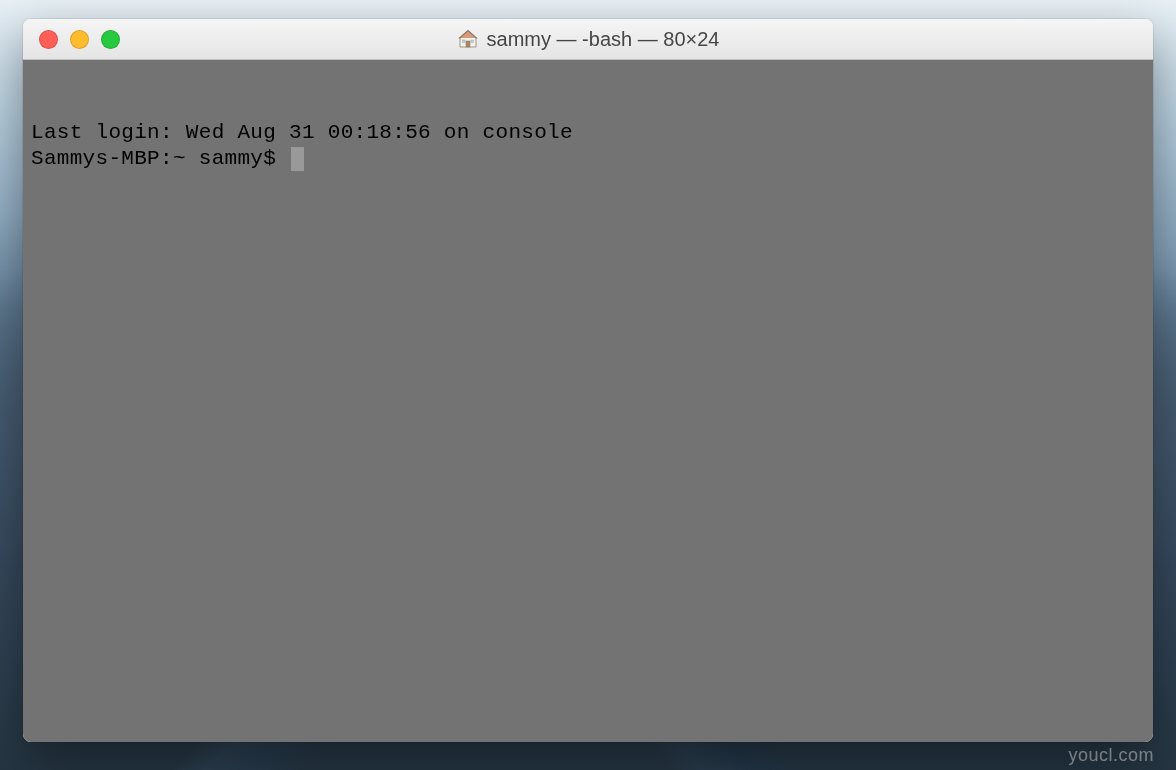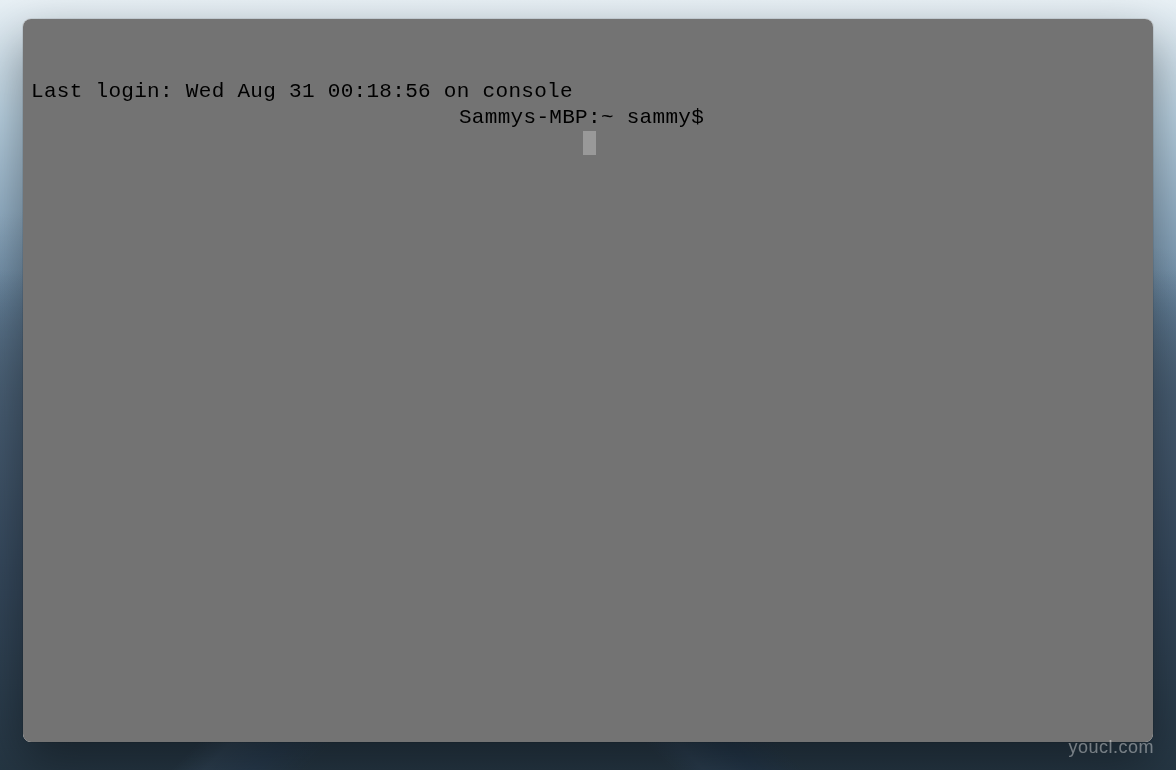--- a/index.html
+++ b/index.html
@@ -29,21 +29,21 @@
       left: 0;
       right: 0;
       height: 65%;
       background: 
         linear-gradient(135deg, transparent 40%, rgba(50,70,90,0.6) 42%, rgba(40,60,80,0.8) 45%, transparent 48%),
         linear-gradient(45deg, transparent 40%, rgba(45,65,85,0.6) 42%, rgba(35,55,75,0.8) 45%, transparent 48%),
         linear-gradient(180deg, transparent 0%, #455a6f 30%, #35485c 60%, #253643 100%);
     }
     .watermark {
       position: absolute;
-      bottom: 12px;
+      bottom: 4px;
       right: 22px;
       color: rgba(255, 255, 255, 0.4);
       font-size: 18px;
       font-family: sans-serif;
       letter-spacing: 0.5px;
     }
     .terminal-window {
       position: absolute;
       left: 23px;
       top: 19px;
@@ -109,37 +109,54 @@
       white-space: pre;
       position: relative;
       letter-spacing: 0.3px;
     }
     .terminal-line {
       display: block;
     }
     .prompt-line {
       display: flex;
       align-items: center;
-      flex-direction: column;
     }
     .cursor-block {
       display: inline-block;
       width: 13px;
       height: 24px;
       background: #999999;
       vertical-align: text-bottom;
       margin-left: 2px;
     }
   </style>
 </head>
 <body>
 
 <div class="desktop-bg">
   <div class="bg-mountain"></div>
 </div>
 
 <div class="terminal-window">
+  <div class="title-bar">
+    <div class="traffic-lights">
+      <div class="traffic-light tl-close"></div>
+      <div class="traffic-light tl-min"></div>
+      <div class="traffic-light tl-max"></div>
+    </div>
+    <div class="title-content">
+      <svg class="home-icon-svg" viewBox="0 0 22 22">
+        <path d="M3 10 L11 3 L19 10 L19 19 L3 19 Z" fill="#f5f0e8" stroke="#8a8070" stroke-width="0.8"></path>
+        <path d="M2 10.5 L11 2.5 L20 10.5" fill="none" stroke="#8a8070" stroke-width="1.2"></path>
+        <path d="M3 10 L11 3 L19 10" fill="#d49a7a" stroke="#8a6050" stroke-width="0.6"></path>
+        <rect x="9" y="13" width="4" height="6" fill="#aa8866" stroke="#8a7050" stroke-width="0.5"></rect>
+        <rect x="5.5" y="12" width="2.5" height="2.5" fill="#b8d8e8" stroke="#8090a0" stroke-width="0.4"></rect>
+        <rect x="14" y="12" width="2.5" height="2.5" fill="#b8d8e8" stroke="#8090a0" stroke-width="0.4"></rect>
+      </svg>
+      <span class="window-title">sammy — -bash — 80×24</span>
+    </div>
+  </div>
   <div class="terminal-body">
     <span class="terminal-line">Last login: Wed Aug 31 00:18:56 on console</span><span class="prompt-line"><span>Sammys-MBP:~ sammy$ </span><span class="cursor-block"></span></span>
   </div>
 </div>
 
 <div class="watermark">youcl.com</div>
 
 </body></html>

